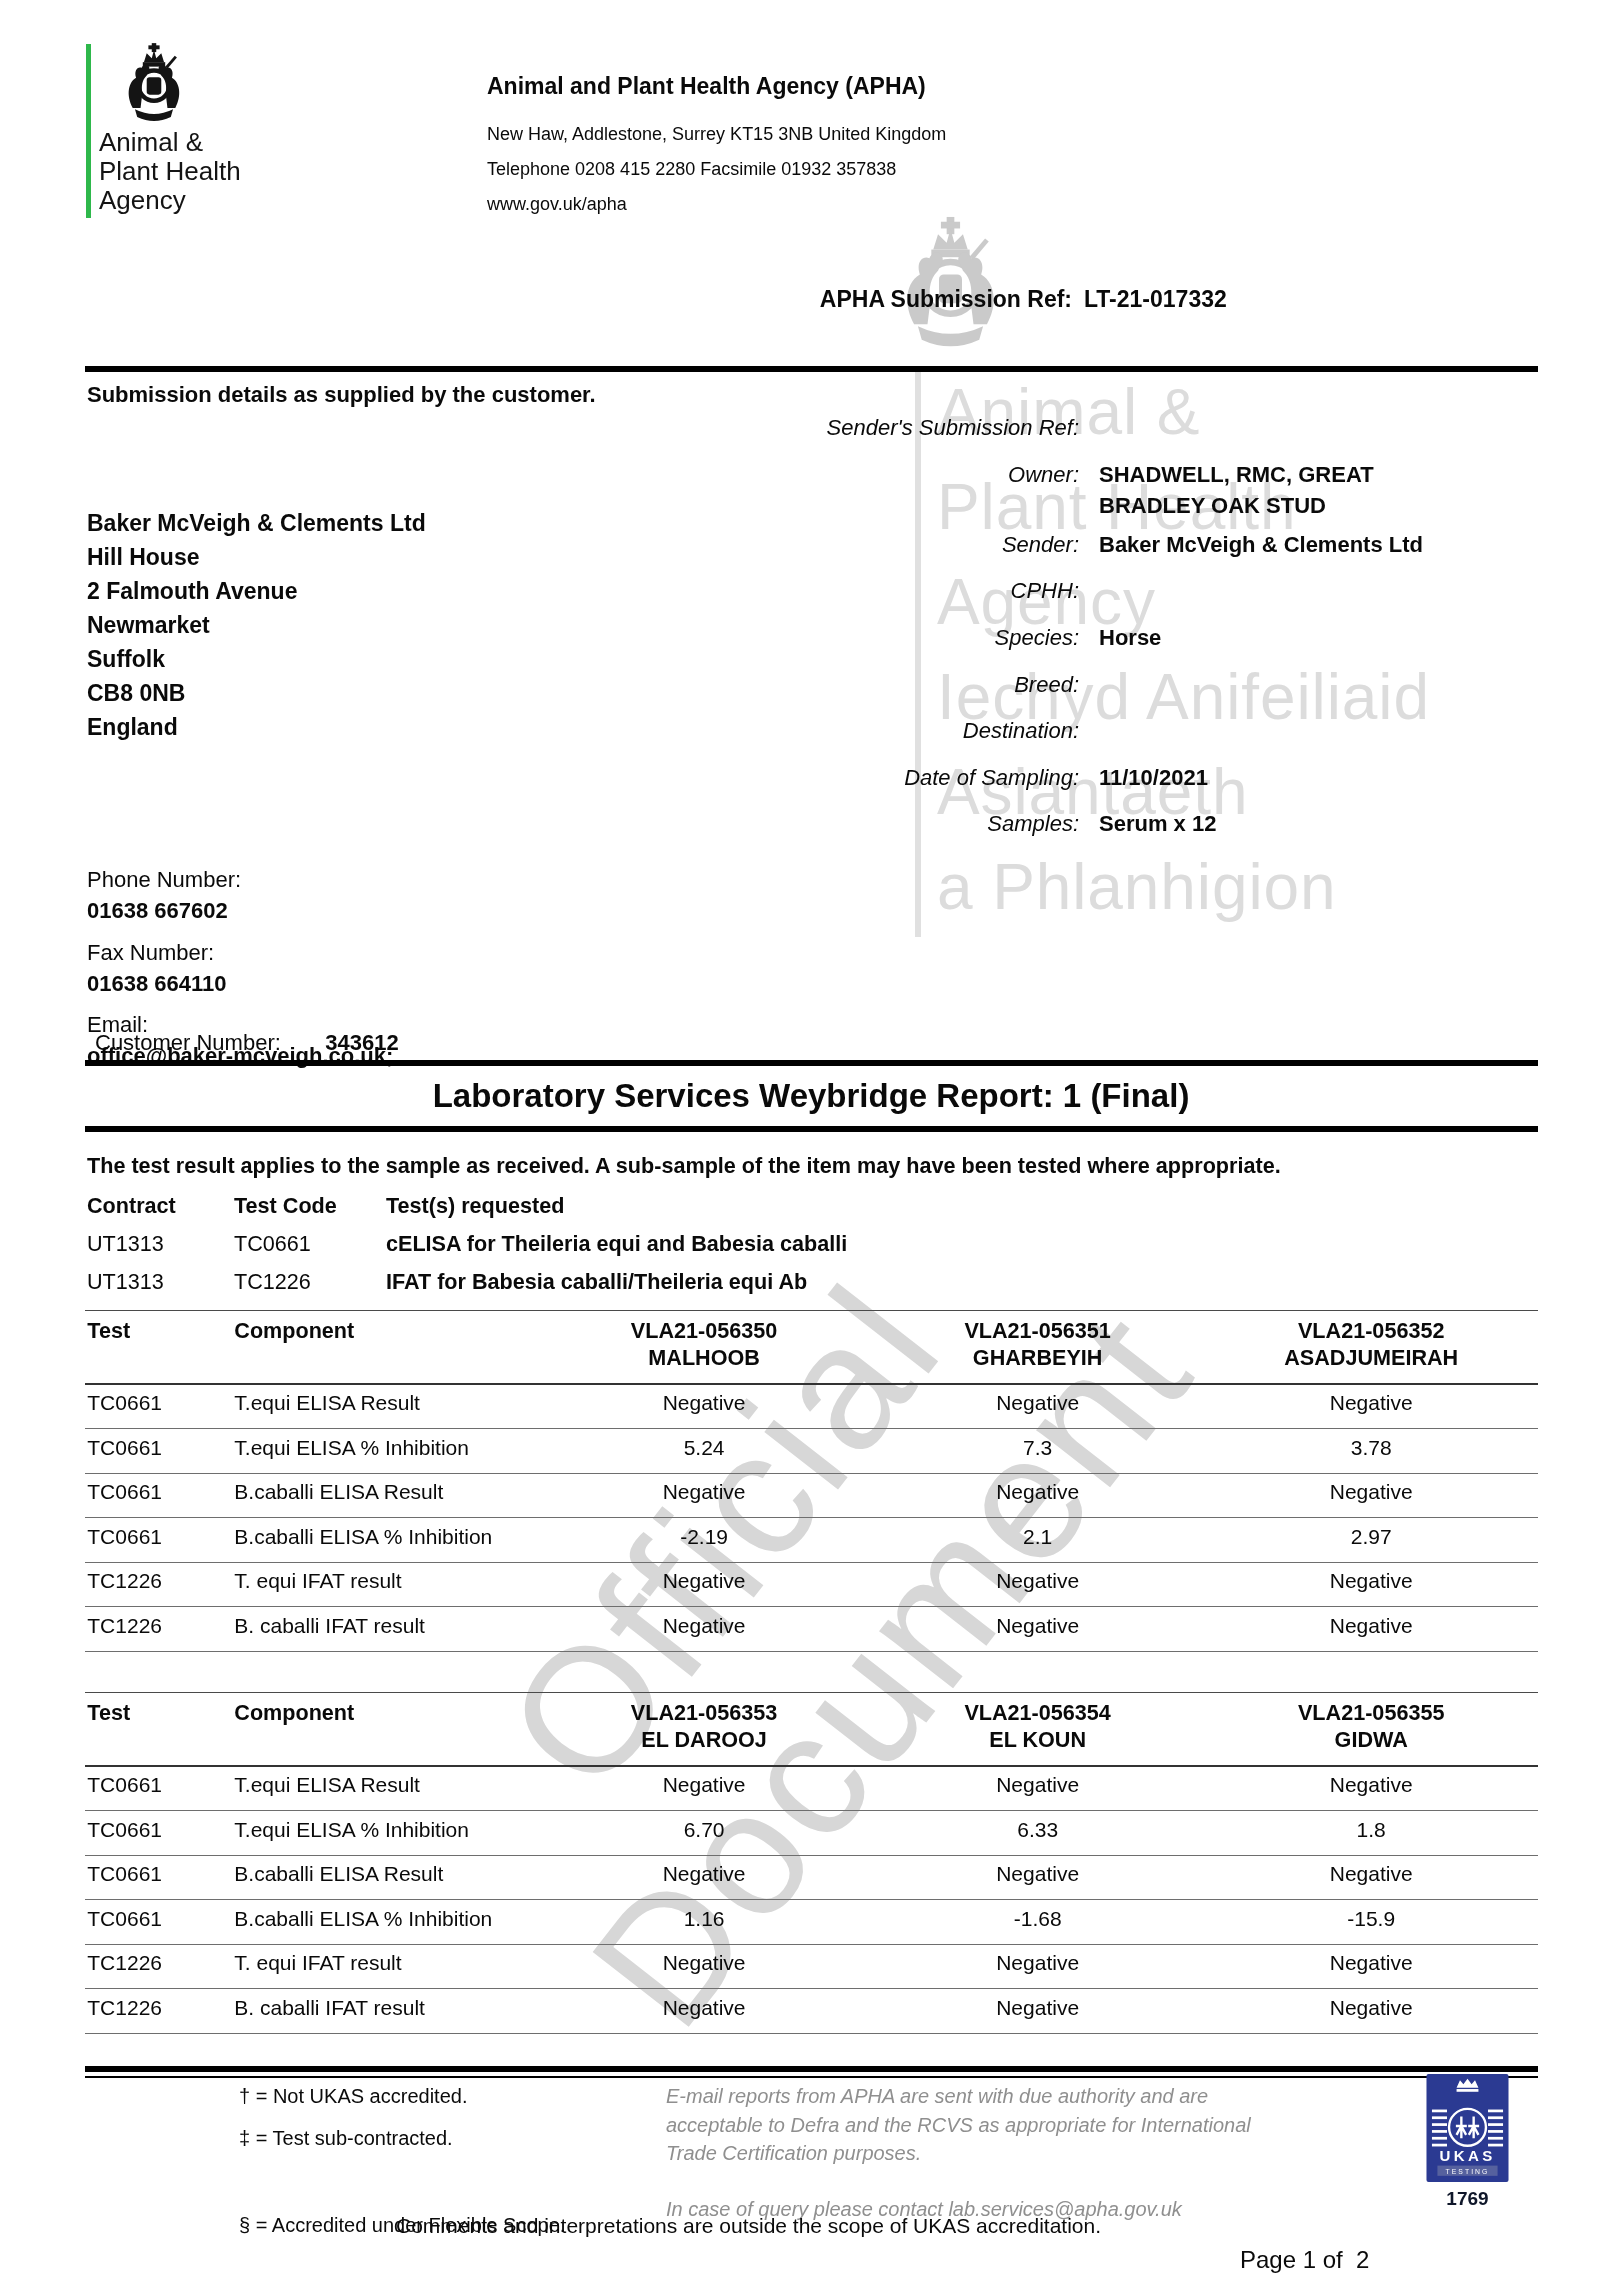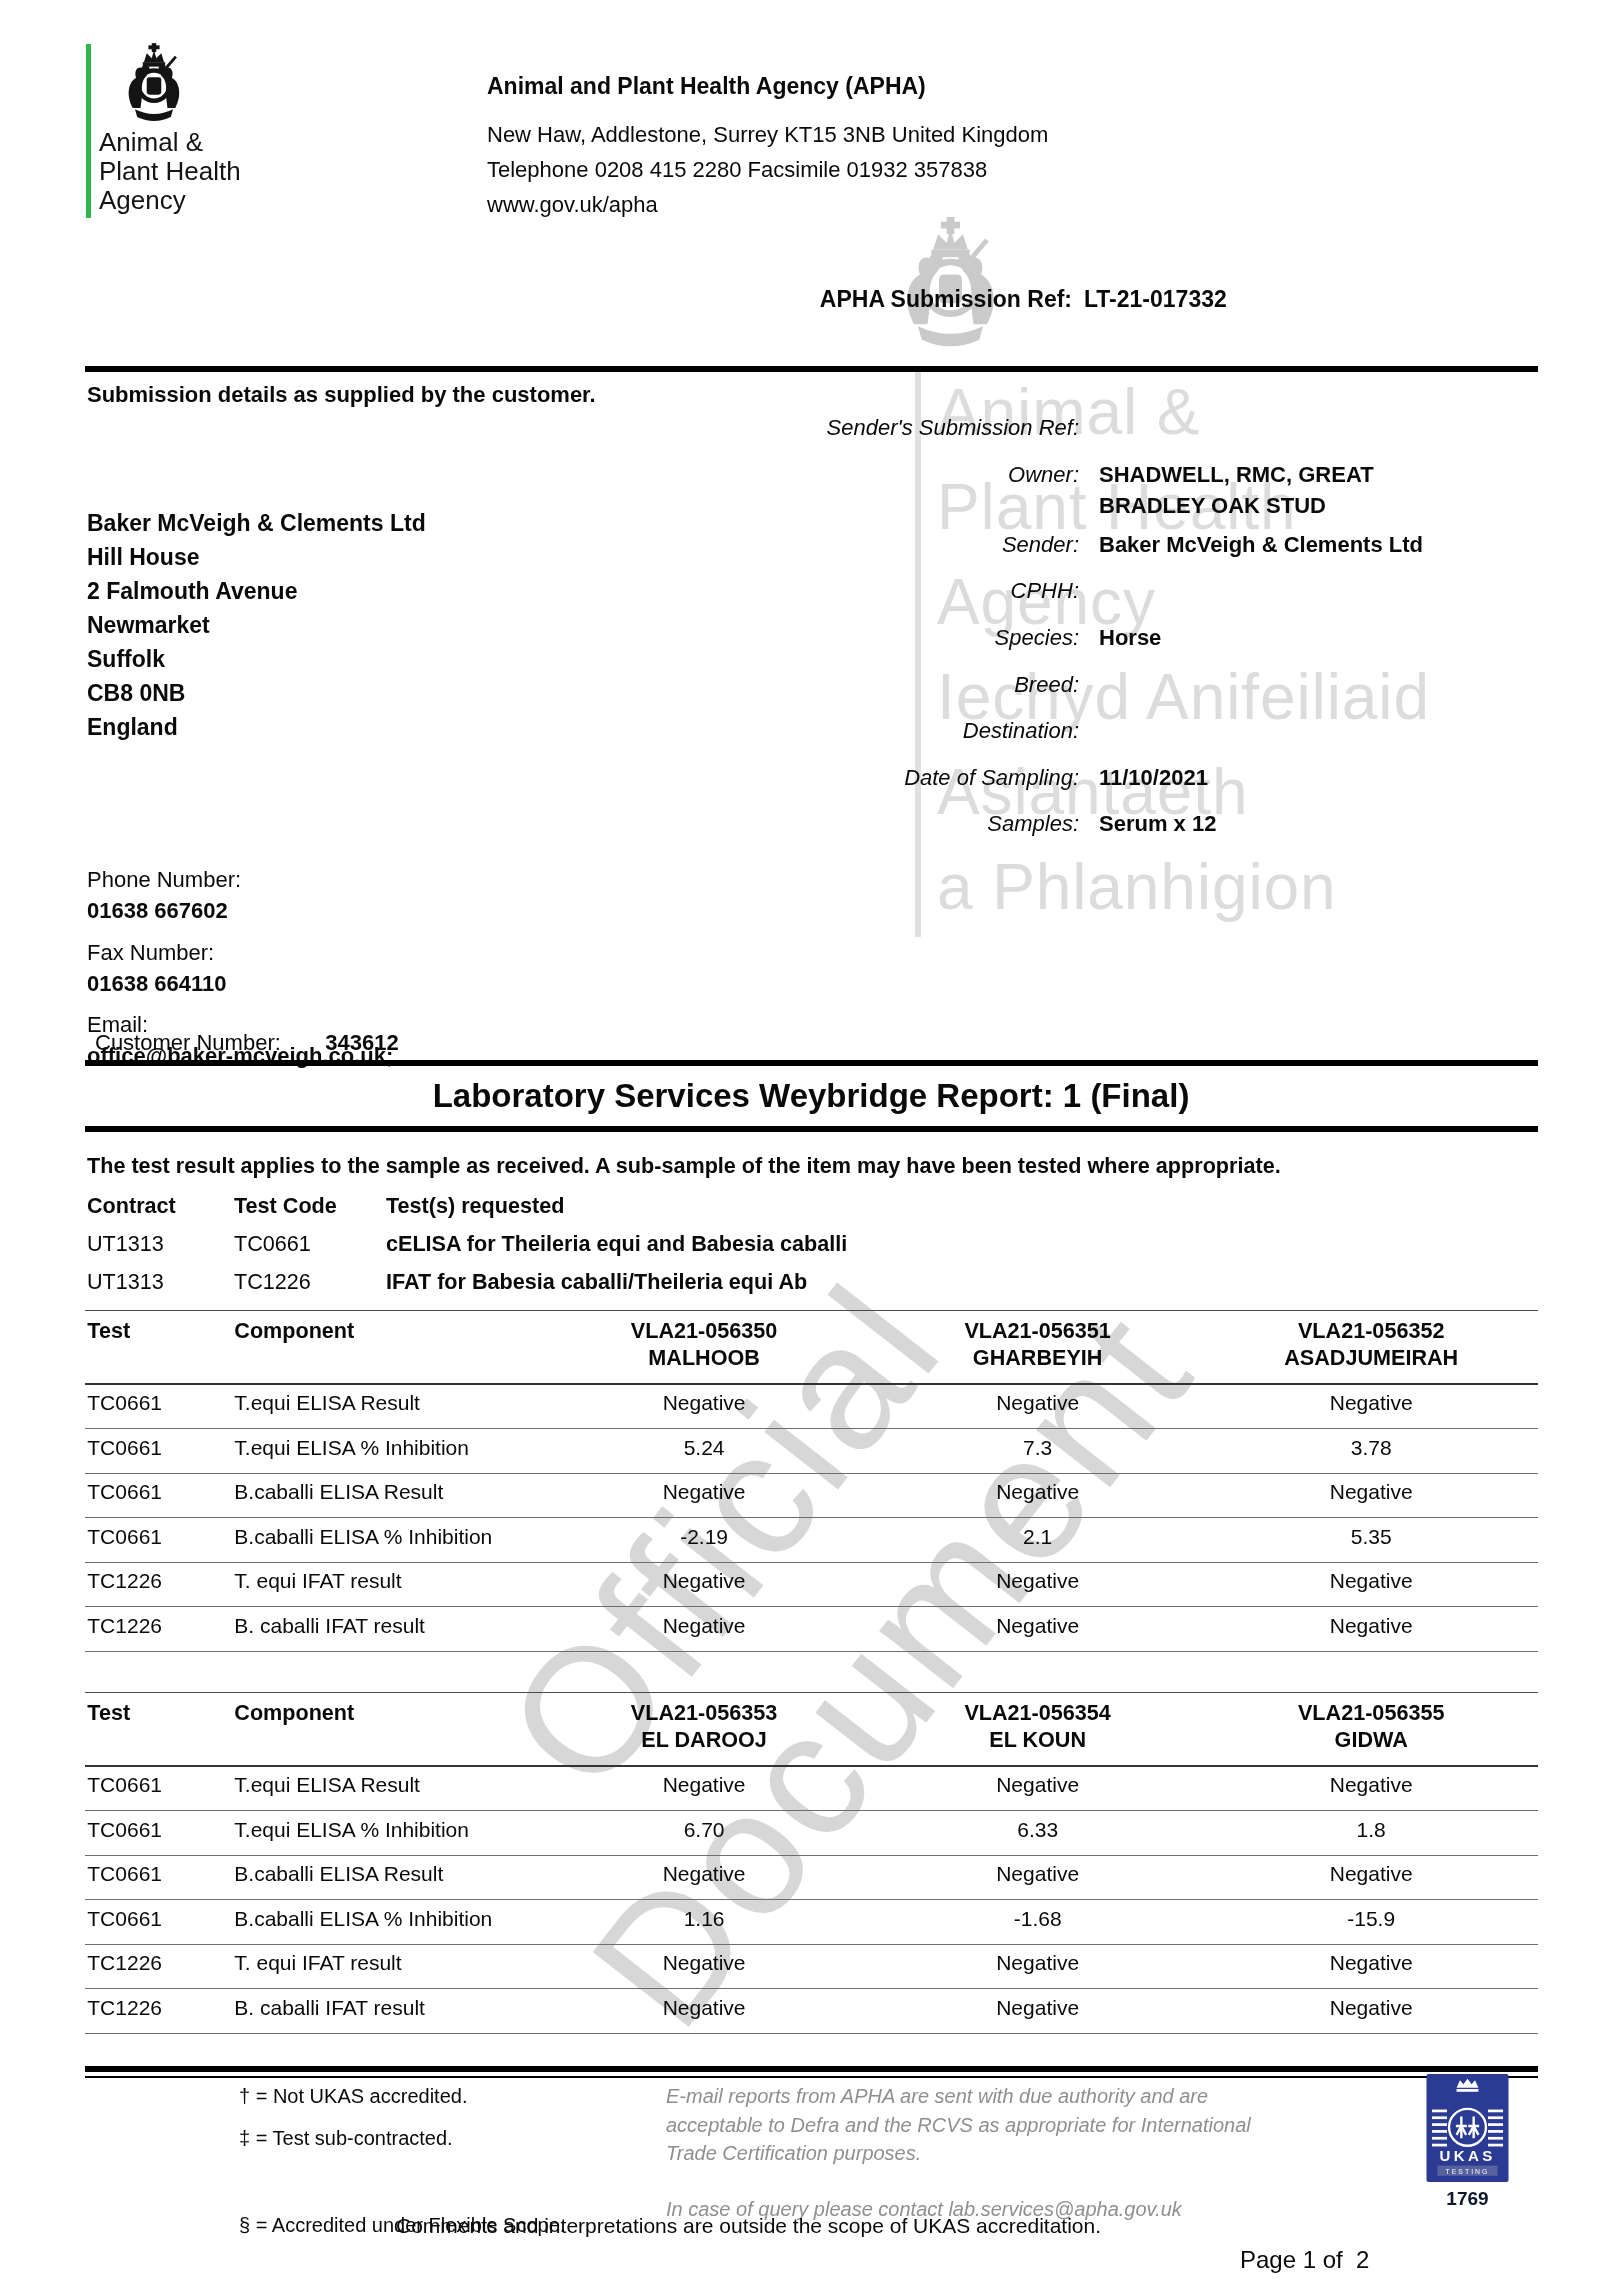--- a/index.html
+++ b/index.html
@@ -18,21 +18,21 @@
   .wm-diagonal .txt{transform:rotate(-52deg); font-size:177px; line-height:213px; color:#d7d7d7;
     letter-spacing:4.6px; text-align:center; white-space:nowrap;}
   .wm-crest{position:absolute; left:893px; top:209px; width:115px; height:152px; opacity:0.22;}
   
   .content{position:absolute; inset:0; z-index:1;}
   .green-bar{position:absolute; left:86px; top:44px; width:5px; height:174px; background:#2eb84b;}
   .crest{position:absolute; left:103px; top:42px; width:102px; height:84px;}
   .logo-text{position:absolute; left:99px; top:128px; font-size:26px; line-height:29px; color:#141414;}
   .hdr-block{position:absolute; left:487px; top:73px;}
   .hdr-title{font-size:23px; font-weight:700; margin-bottom:17.4px;}
-  .hdr-line{font-size:22px; line-height:35px;}
+  .hdr-line{font-size:18px; line-height:35px;}
   .subref-row{position:absolute; left:597px; width:941px; display:flex; font-size:23px;}
   .subref-label{width:475px; text-align:right;}
   .subref-value{padding-left:12px; font-weight:700; white-space:nowrap;}
   .rule{position:absolute; left:85px; width:1453px; background:#000;}
   .sec-head{position:absolute; left:87px; top:382px; font-size:22px; font-weight:700;}
   .addr{position:absolute; left:87px; top:506px; font-size:23px; line-height:34px; font-weight:700;}
   .fields{position:absolute; left:551px; top:412px; font-size:22px;}
   .frow{display:flex; line-height:31px; margin-bottom:15.6px;}
   .flabel{width:528px; text-align:right; padding-right:20px; flex:none;font-style:italic;}
   .fvalue{width:340px; font-weight:700;}
@@ -277,21 +277,21 @@
         <div class="cc"><span class="wrapbox">B.caballi ELISA Result</span></div>
         <div class="cs">Negative</div>
         <div class="cs">Negative</div>
         <div class="cs">Negative</div>
       </div>
       <div class="trow">
         <div class="ct">TC0661</div>
         <div class="cc"><span class="wrapbox">B.caballi ELISA % Inhibition</span></div>
         <div class="cs">-2.19</div>
         <div class="cs">2.1</div>
-        <div class="cs">5.35</div>
+        <div class="cs">2.97</div>
       </div>
       <div class="trow">
         <div class="ct">TC1226</div>
         <div class="cc"><span class="wrapbox">T. equi IFAT result</span></div>
         <div class="cs">Negative</div>
         <div class="cs">Negative</div>
         <div class="cs">Negative</div>
       </div>
       <div class="trow">
         <div class="ct">TC1226</div>

